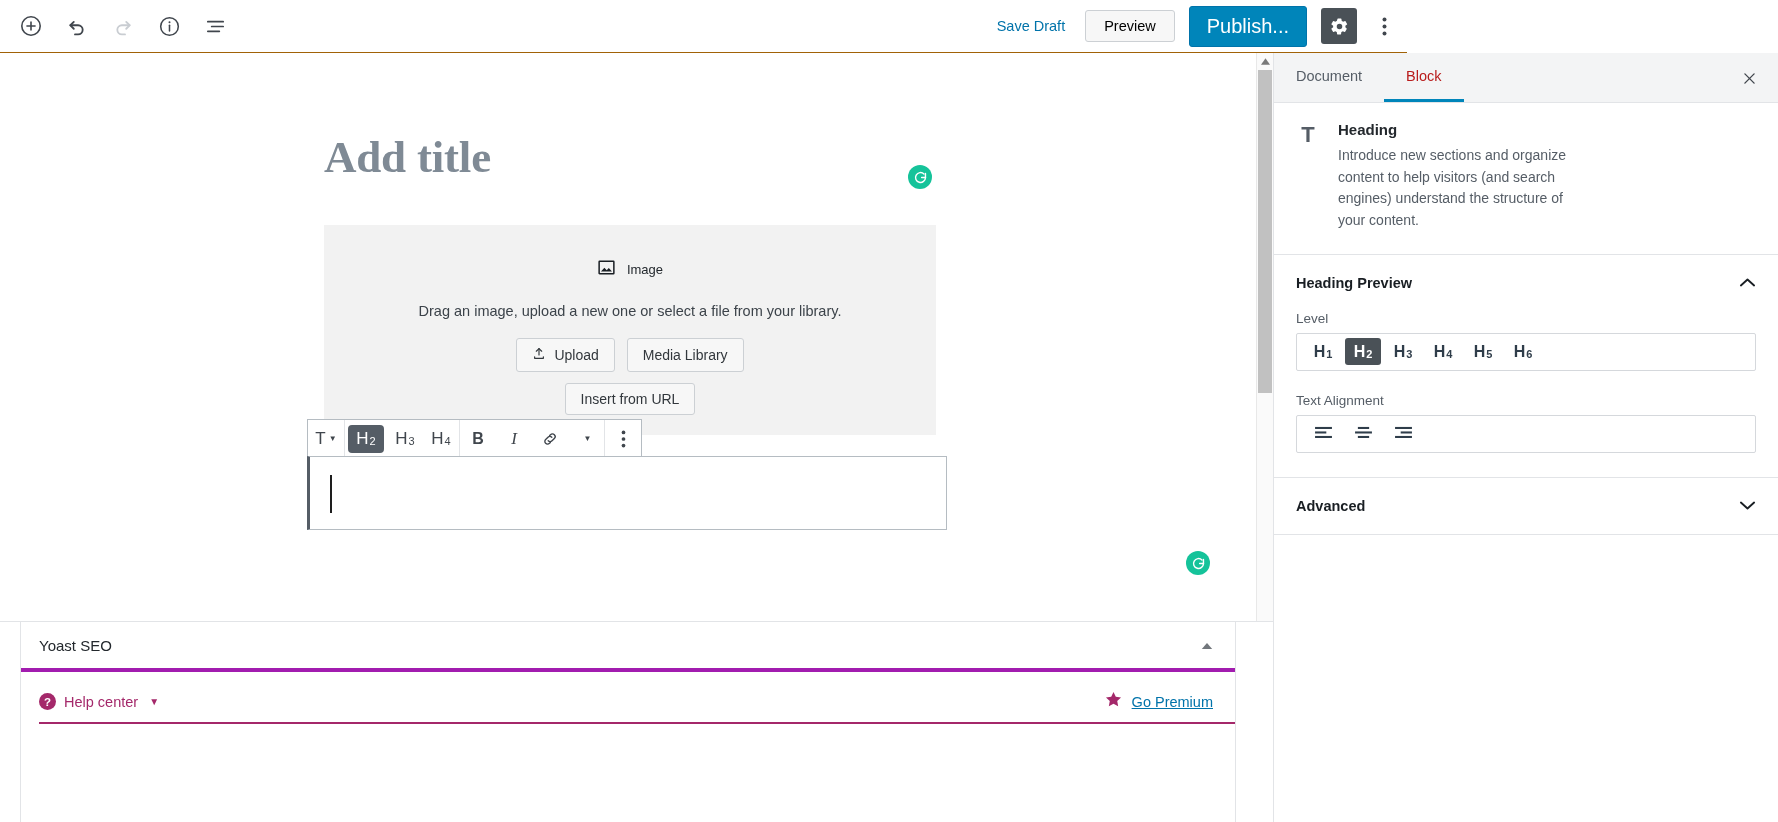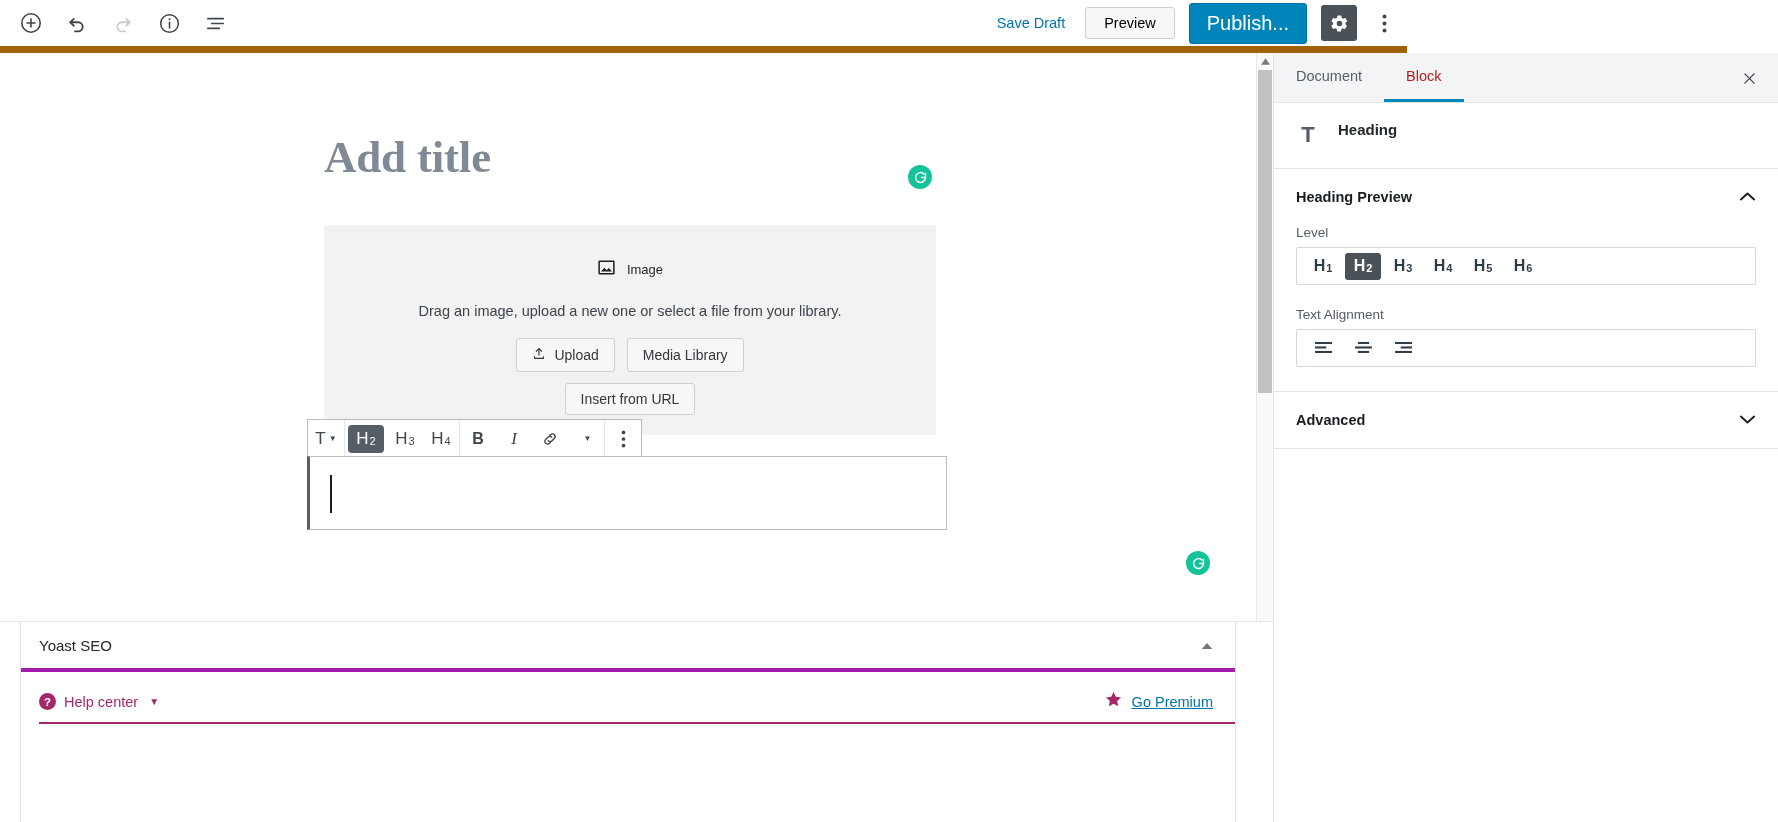--- a/index.html
+++ b/index.html
@@ -9,21 +9,21 @@
     font-family: "Liberation Sans", sans-serif;
     overflow: hidden;
   }
 
   .app { position: relative; width: 1778px; height: 822px; background:#fff; }
 
   
   .topbar {
     position: absolute; top: 0; left: 0; width: 1407px; height: 53px;
     background: #fff;
-    border-bottom: 7px solid #a16207;
+    border-bottom: 1px solid #a16207;
     display: flex; align-items: center;
   }
   .topbar-left { display: flex; align-items: center; padding-left: 10px; gap: 4px; }
   .tb-btn {
     width: 42px; height: 42px; display: flex; align-items: center; justify-content: center;
     background: transparent; border: none; cursor: pointer; color: #40464d;
   }
   .tb-btn.disabled { color: #c9cdd2; cursor: default; }
   .tb-btn svg { display: block; }
 
@@ -417,20 +417,21 @@
         <svg width="17" height="17" viewBox="0 0 24 24" fill="none" stroke="currentColor" stroke-width="1.9" stroke-linecap="round">
           <path d="M5.5 5.5l13 13M18.5 5.5l-13 13"></path>
         </svg>
       </button>
     </div>
 
     <div class="sb-blockcard">
       <div class="sb-blockicon">T</div>
       <div>
         <div class="sb-blocktitle">Heading</div>
+        <div class="sb-blockdesc">Introduce new sections and organize content to help visitors (and search engines) understand the structure of your content.</div>
       </div>
     </div>
 
     <div class="sb-panel">
       <div class="sb-panel-head">
         <span class="sb-panel-title">Heading Preview</span>
         <span>
           <svg width="17" height="11" viewBox="0 0 18 11" fill="none" stroke="#191e23" stroke-width="2" stroke-linecap="round" stroke-linejoin="round">
             <path d="M2 8.6L9 2.4l7 6.2"></path>
           </svg>

